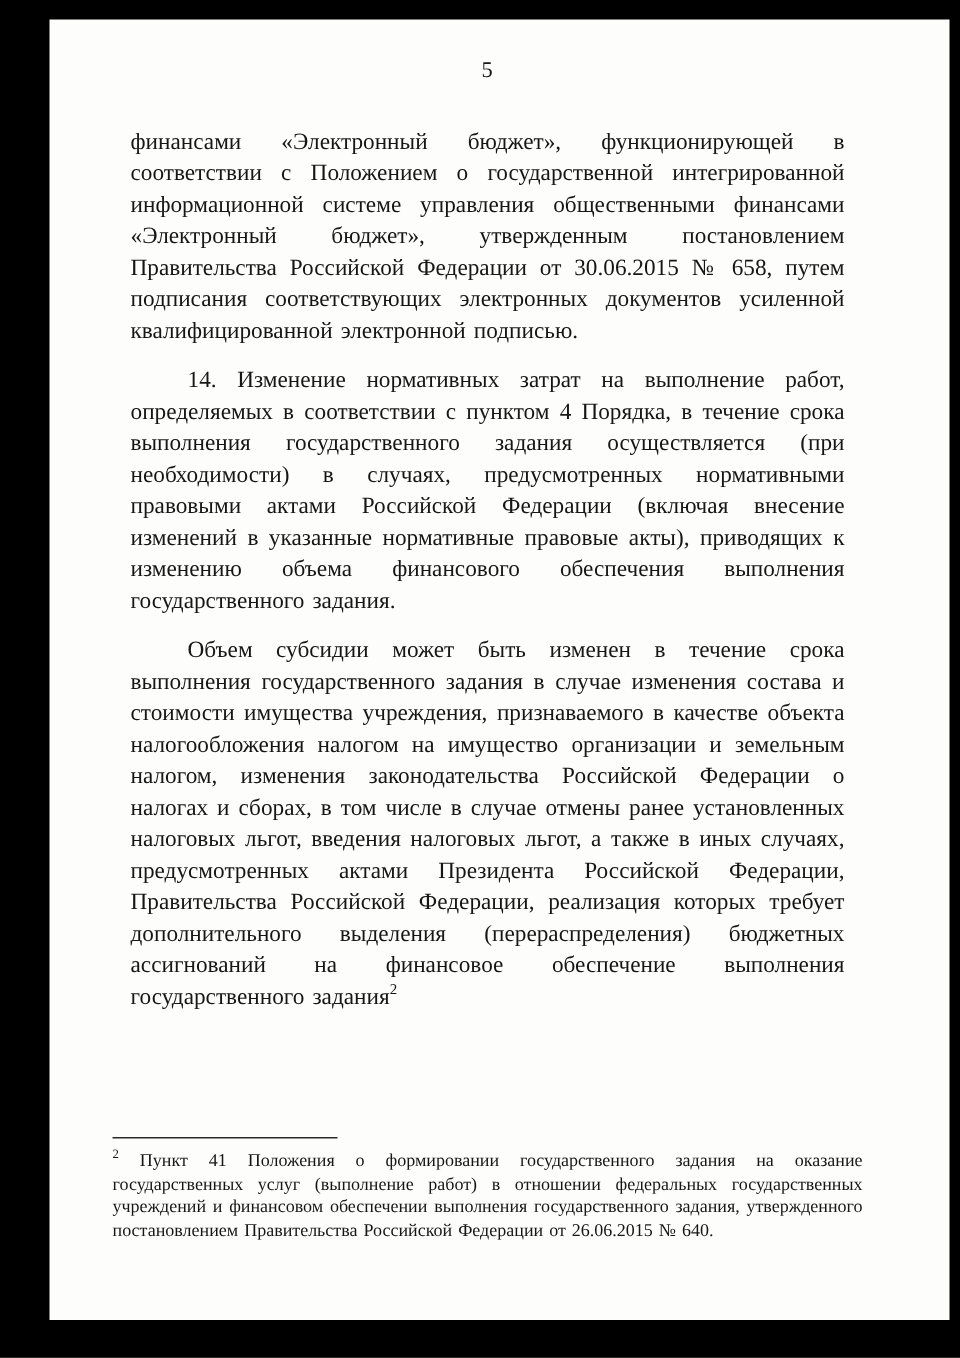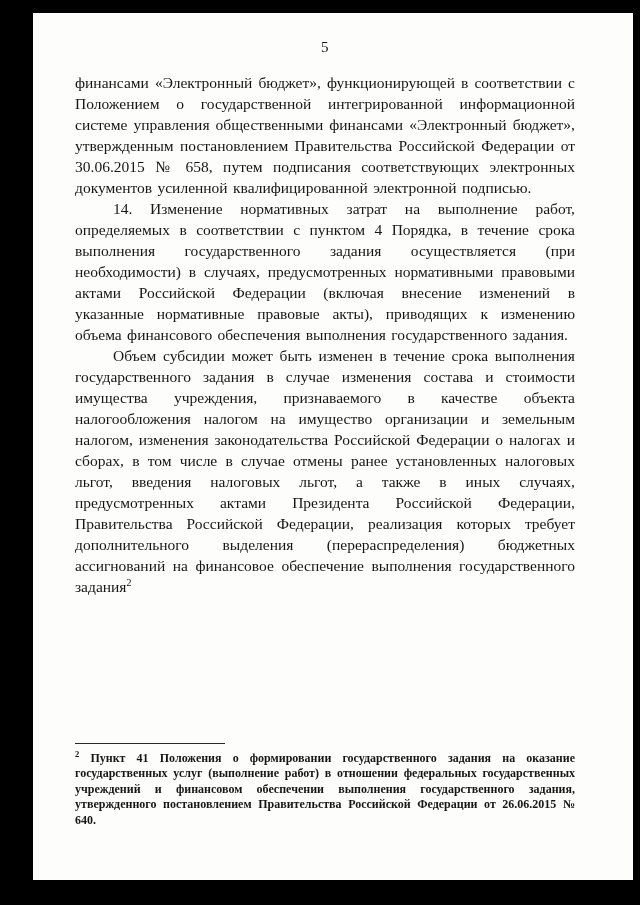--- a/index.html
+++ b/index.html
@@ -29,38 +29,37 @@
   .page-number {
     text-align: center;
     font-size: 15px;
     margin-bottom: 16px;
     letter-spacing: 0.5px;
   }
   .body-text {
     
   }
   .para {
-    margin: 0;
+    margin: 12px;
     text-align: justify;
     font-size: 15.5px;
     line-height: 21px;
     text-indent: 38px;
     word-spacing: 1.5px;
   }
   .para.no-indent {
     text-indent: 0;
   }
   sup.fn-ref {
     font-size: 10px;
     line-height: 0;
     vertical-align: super;
   }
   .footnote {
     margin-top: auto;
-    font-weight: bold;
   }
   .footnote-rule {
     width: 150px;
     height: 0;
     border-top: 1.2px solid #2a2a2a;
     margin-bottom: 7px;
   }
   .footnote-text {
     margin: 0;
     text-align: justify;

